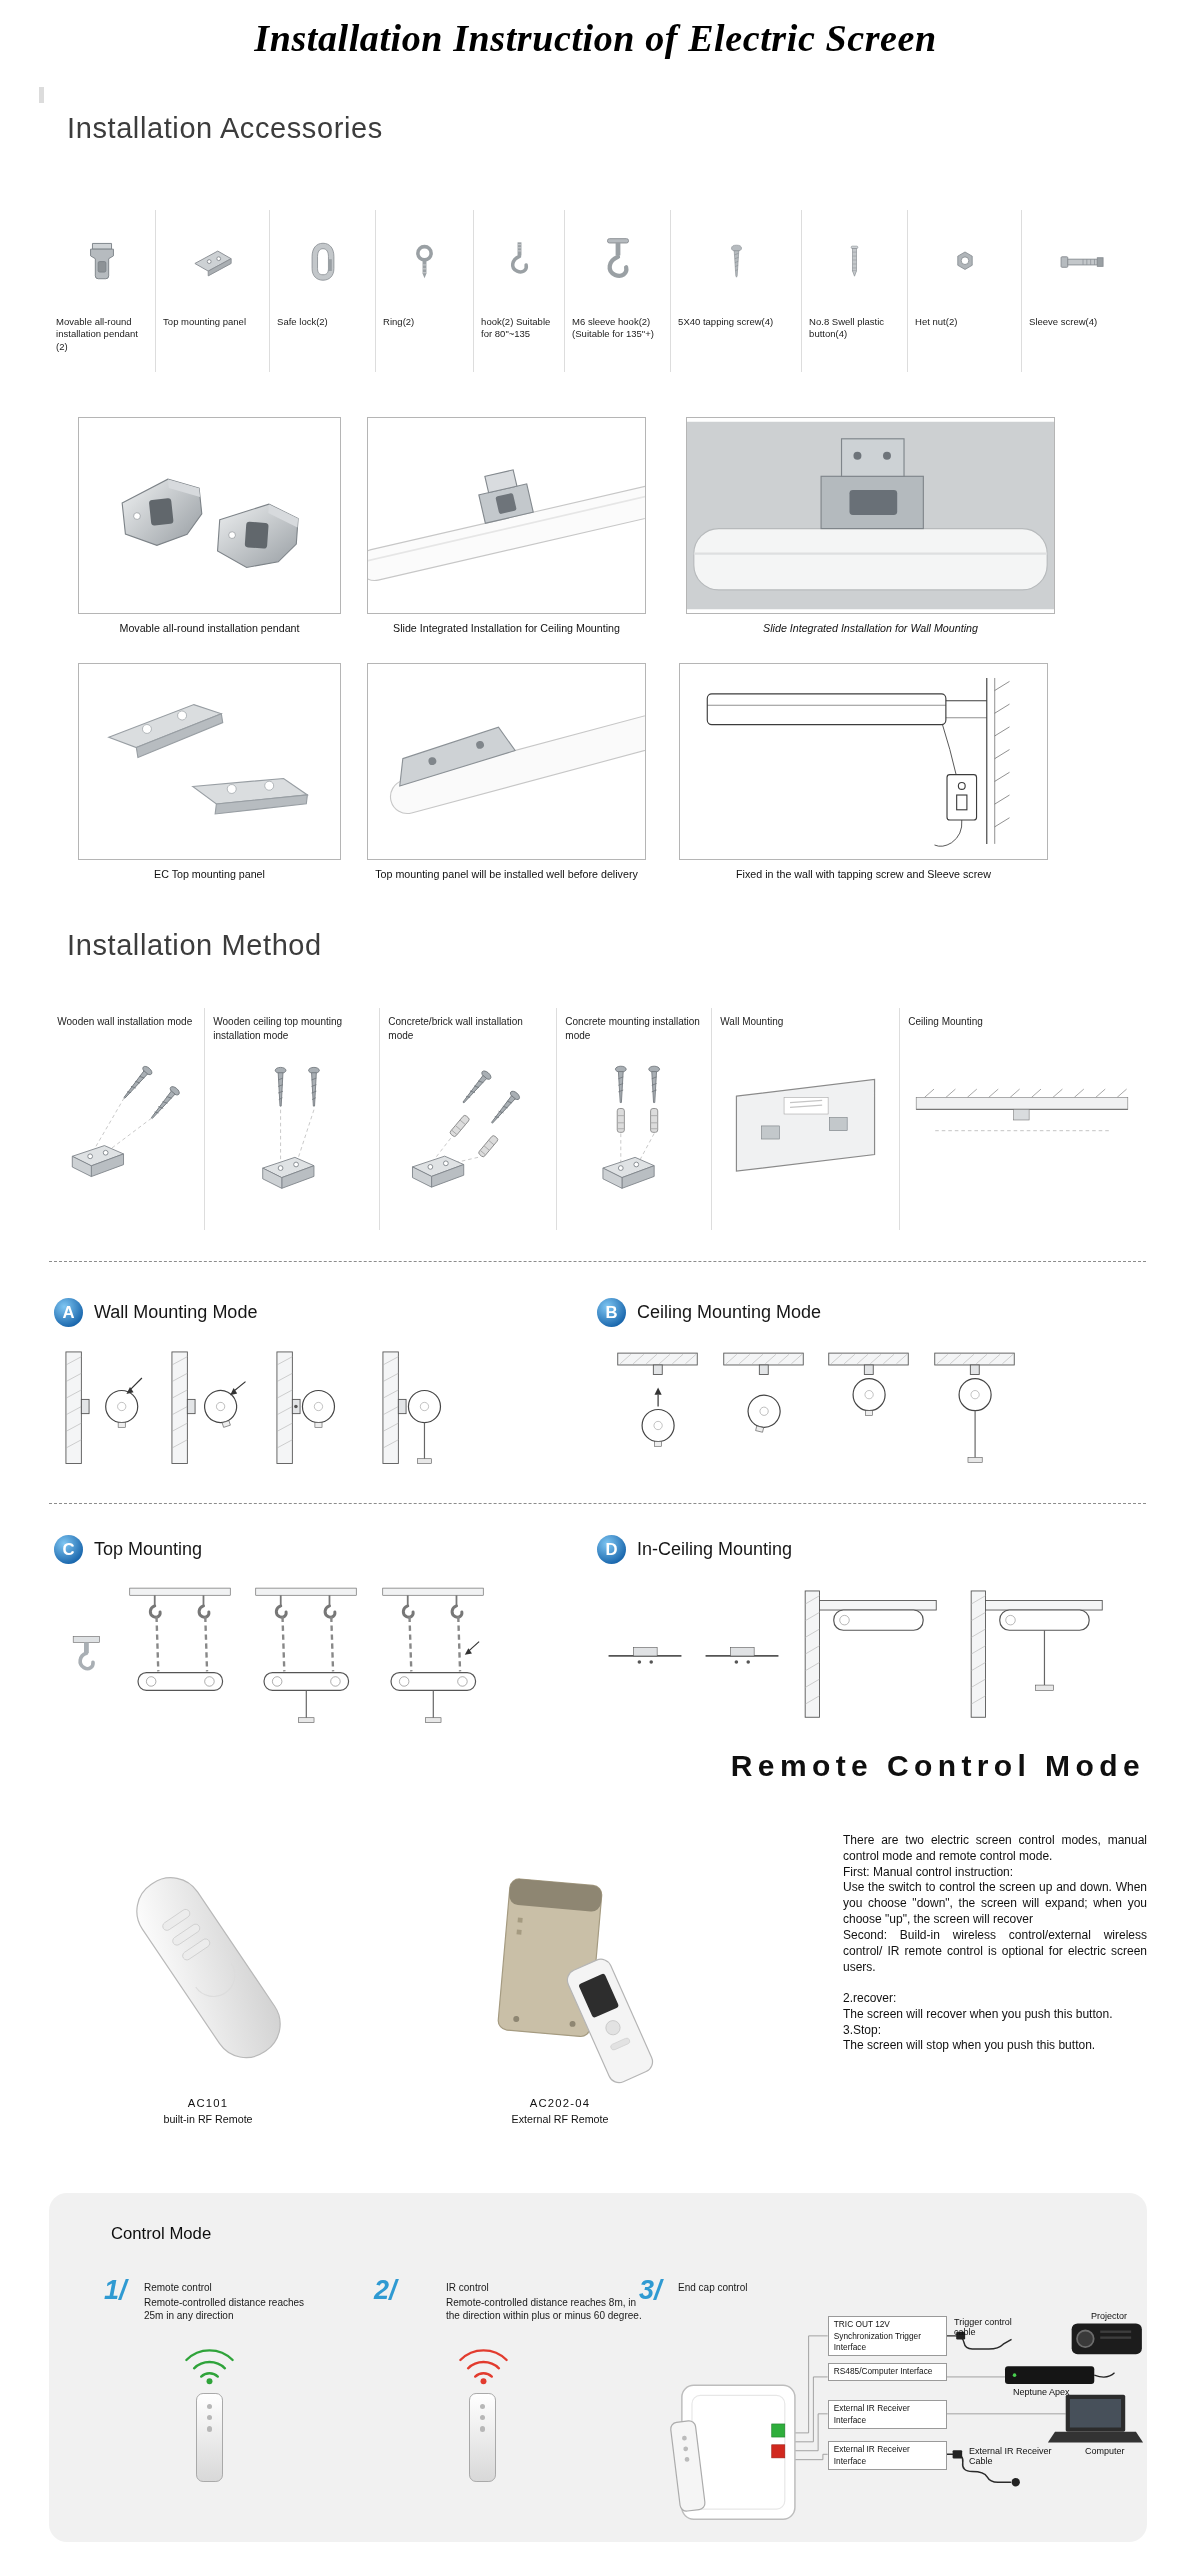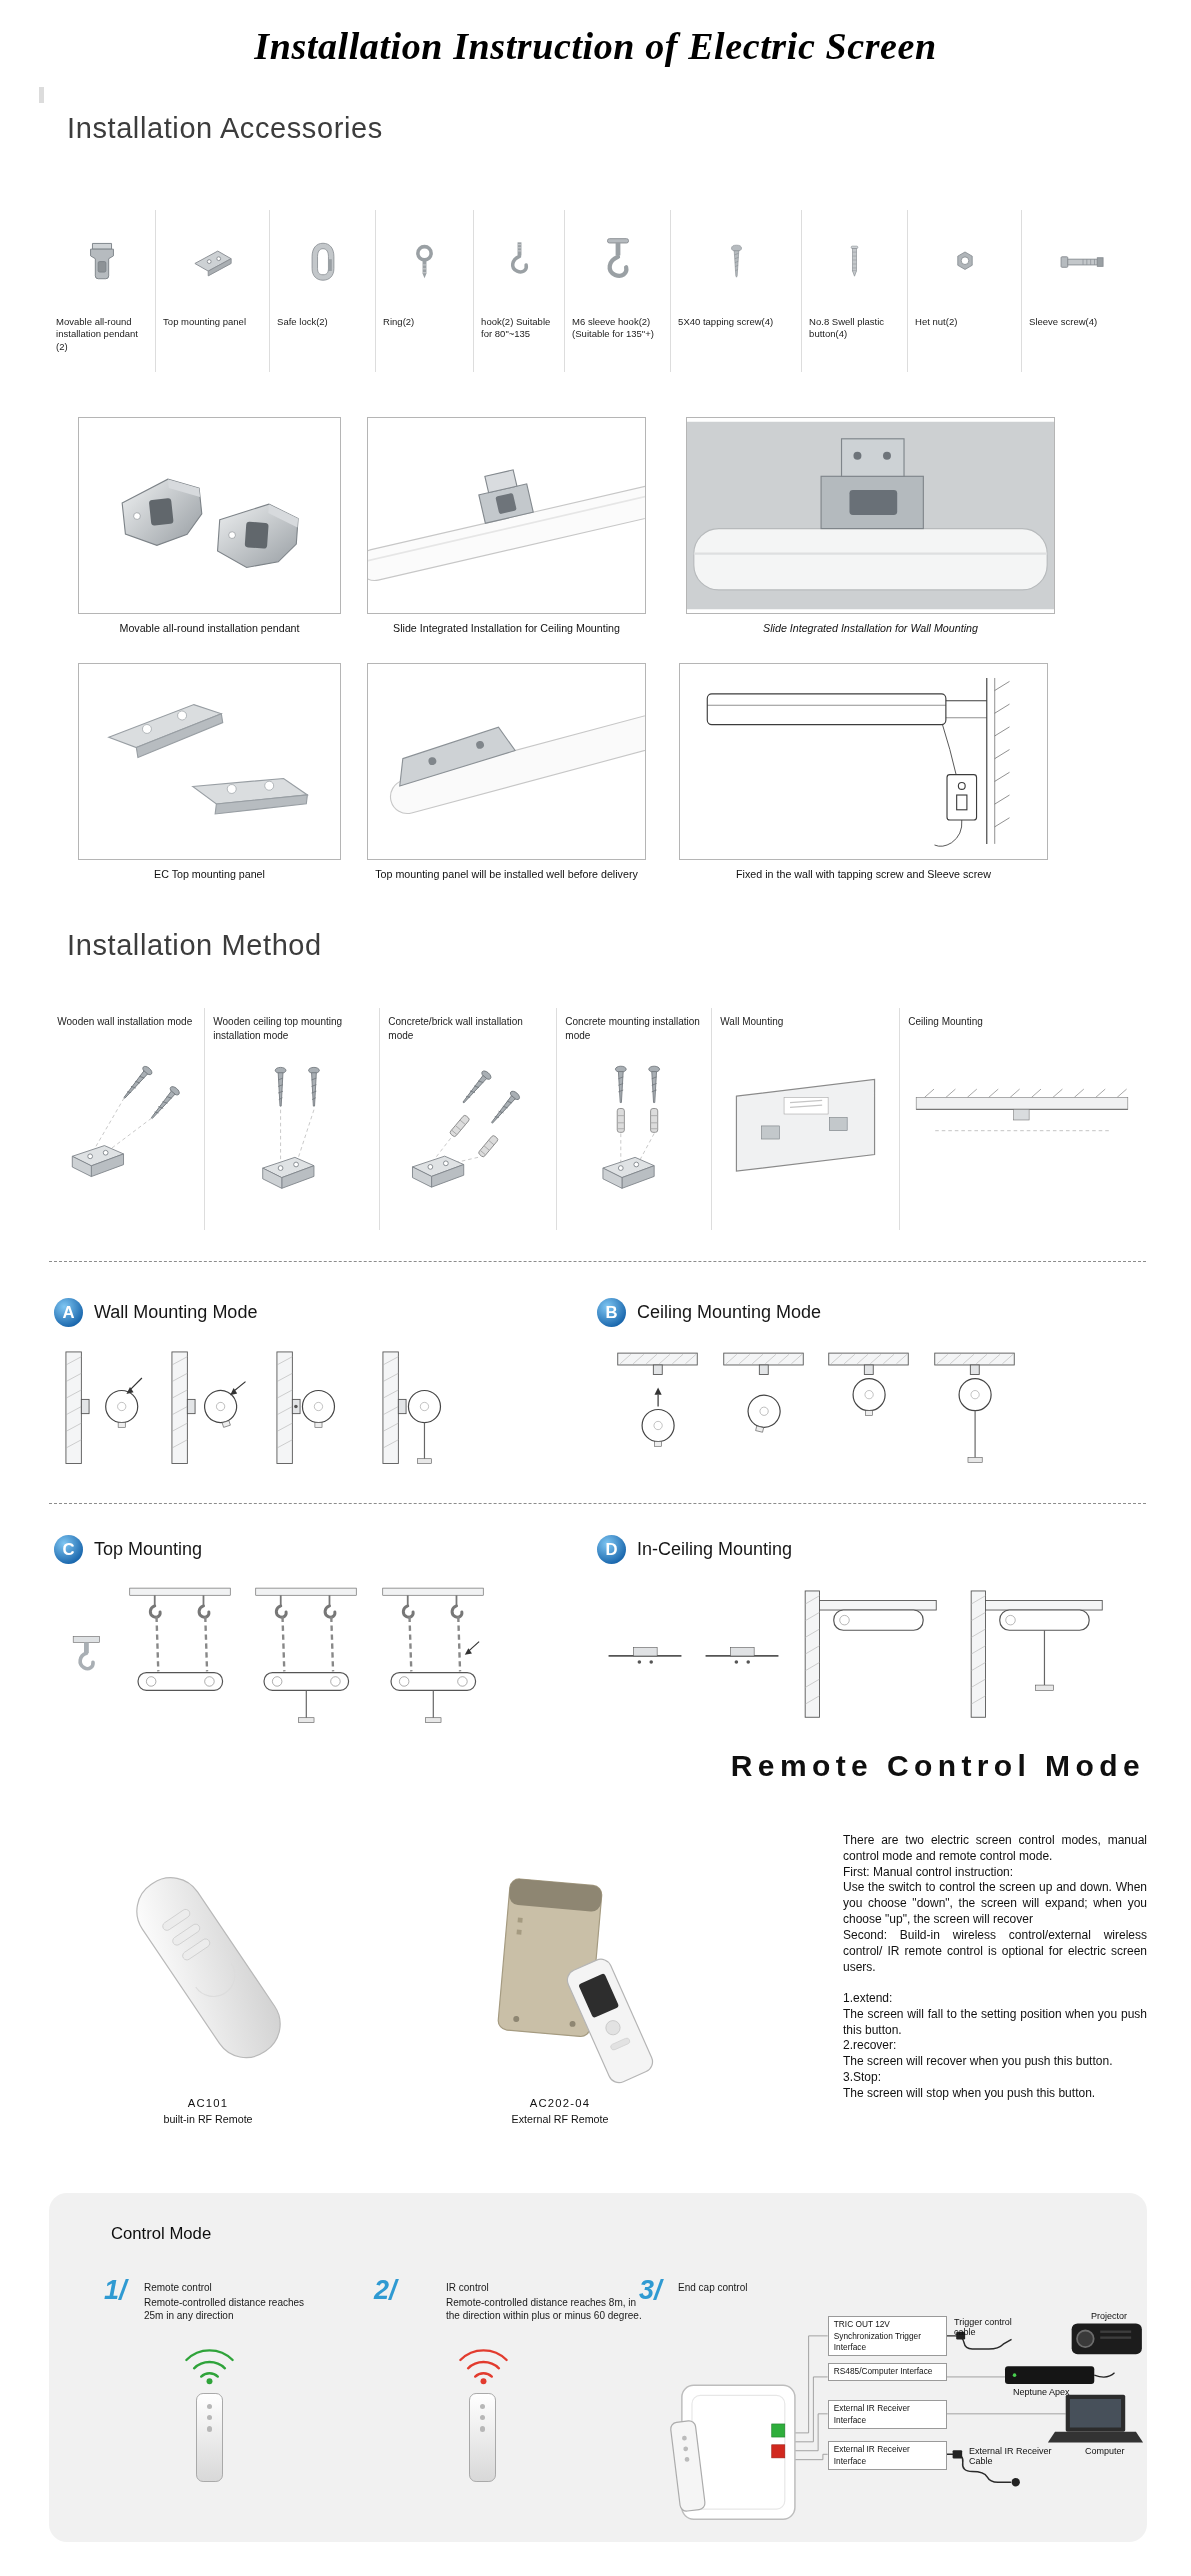--- a/index.html
+++ b/index.html
@@ -1,19 +1,19 @@
 <!DOCTYPE html>
 <html style="font-size:9.5px"><head>
 <meta charset="utf-8">
 <style>
 *{margin:0;padding:0;box-sizing:border-box;}
 html,body{background:#fff;}
 body{width:1191px;height:2576px;position:relative;font-family:"Liberation Sans",sans-serif;color:#1d1d1d;overflow:hidden;}
 svg{display:block;}
-.title{position:absolute;left:0;top:15.5px;width:1191px;text-align:center;font-family:"Liberation Serif",serif;font-style:italic;font-weight:bold;font-size:38px;letter-spacing:0.6px;color:#000;margin-top:8px;}
+.title{position:absolute;left:0;top:15.5px;width:1191px;text-align:center;font-family:"Liberation Serif",serif;font-style:italic;font-weight:bold;font-size:38px;letter-spacing:0.6px;color:#000;}
 .edge-mark{position:absolute;left:39px;top:87px;width:5.4px;height:15.5px;background:#dcdcdc;}
 .sec-heading{position:absolute;font-size:29px;font-weight:normal;color:#3c3c3c;letter-spacing:0.6px;}
 .acc-strip{position:absolute;left:49px;top:210px;width:1097px;height:162px;display:flex;}
 .acc-item{height:100%;display:flex;flex-direction:column;}
 .acc-item + .acc-item{border-left:0.6px solid #ddd;}
 .acc-icon{height:106px;display:flex;align-items:center;justify-content:center;}
 .acc-label{font-size:9.5px;line-height:1.3;padding:0 6px 0 7.1px;color:#222;}
 .photo-fig{position:absolute;padding-left:16px;}
 .photo-box{border:0.6px solid #b5b5b5;background:#fff;overflow:hidden;}
 .photo-box svg{width:100%;height:100%;}
@@ -653,24 +653,20 @@
     </figcaption>
   </figure>
 
   <div class="rc-text">
     <p class="rc-intro">There are two electric screen control modes, manual control mode and remote control mode.
 First: Manual control instruction:
 Use the switch to control the screen up and down. When you choose "down", the screen will expand; when you choose "up", the screen will recover
 Second: Build-in wireless control/external wireless control/ IR remote control is optional for electric screen users.</p>
     <div class="rc-steps">
       <div class="rc-step">
-        <div class="rc-step-label">1.extend:</div>
-        <div class="rc-step-text">The screen will fall to the setting position when you push this button.</div>
-      </div>
-      <div class="rc-step">
         <div class="rc-step-label">2.recover:</div>
         <div class="rc-step-text">The screen will recover when you push this button.</div>
       </div>
       <div class="rc-step">
         <div class="rc-step-label">3.Stop:</div>
         <div class="rc-step-text">The screen will stop when you push this button.</div>
       </div>
     </div>
   </div>
 

